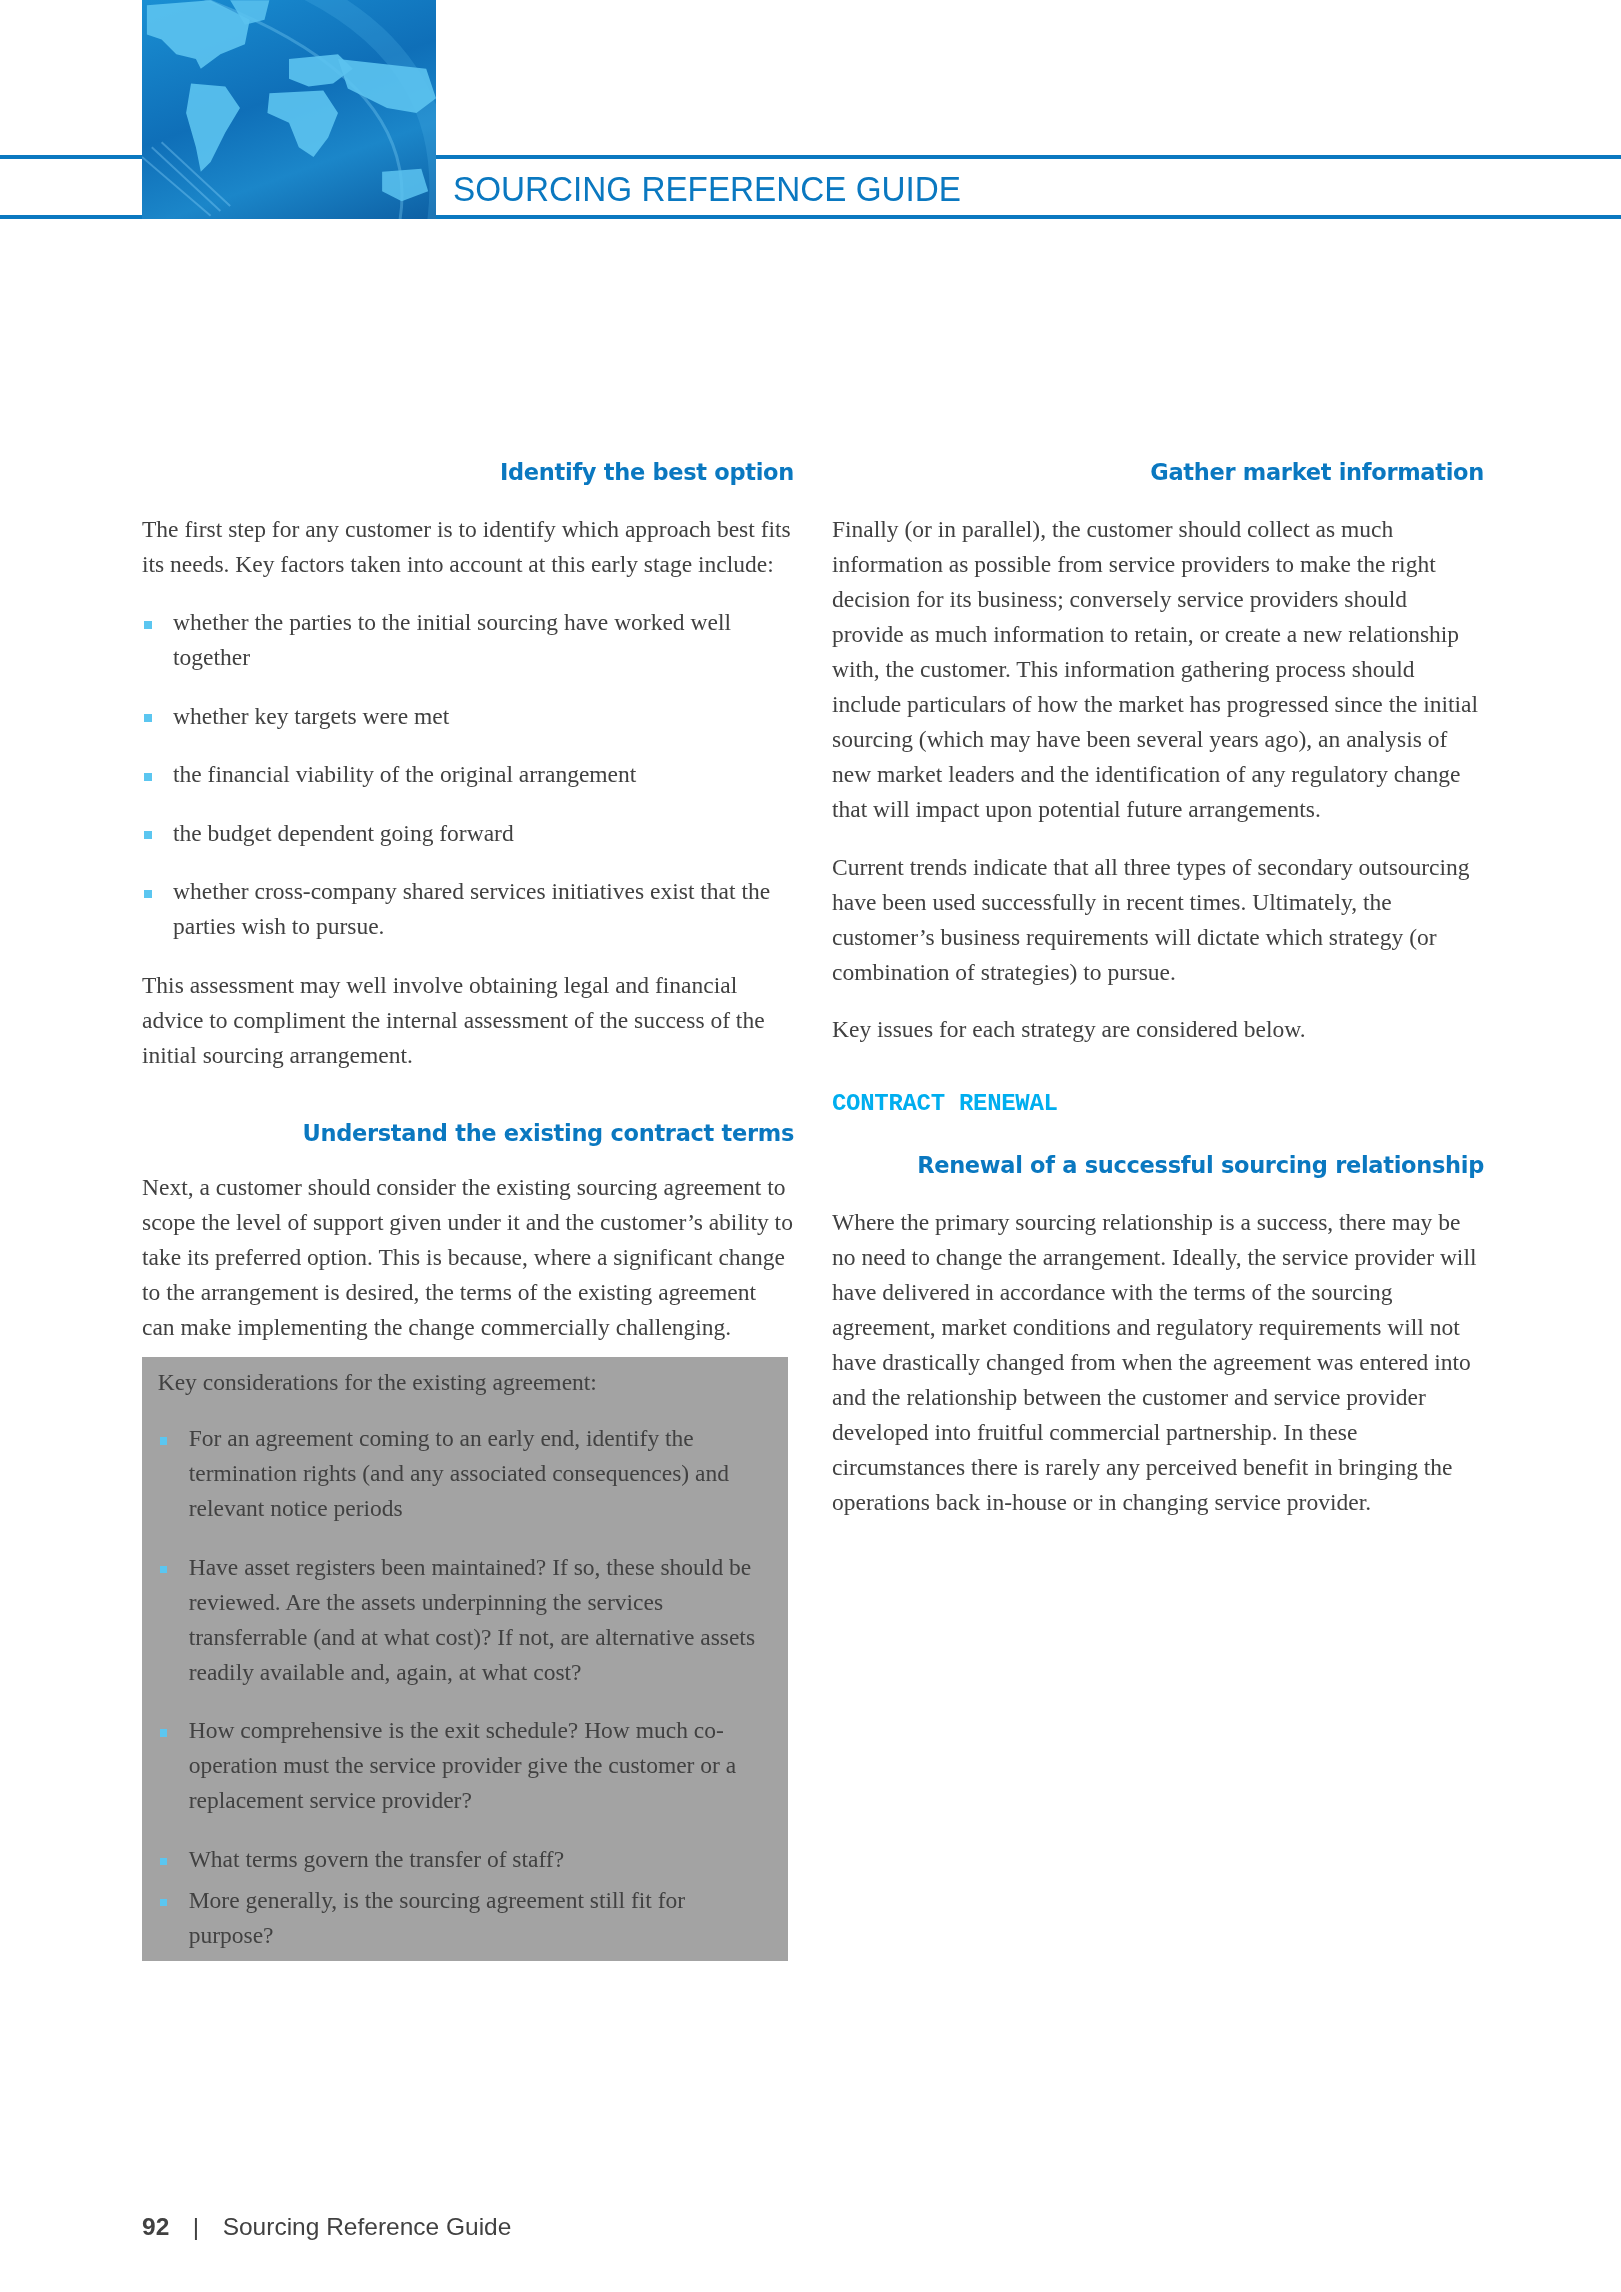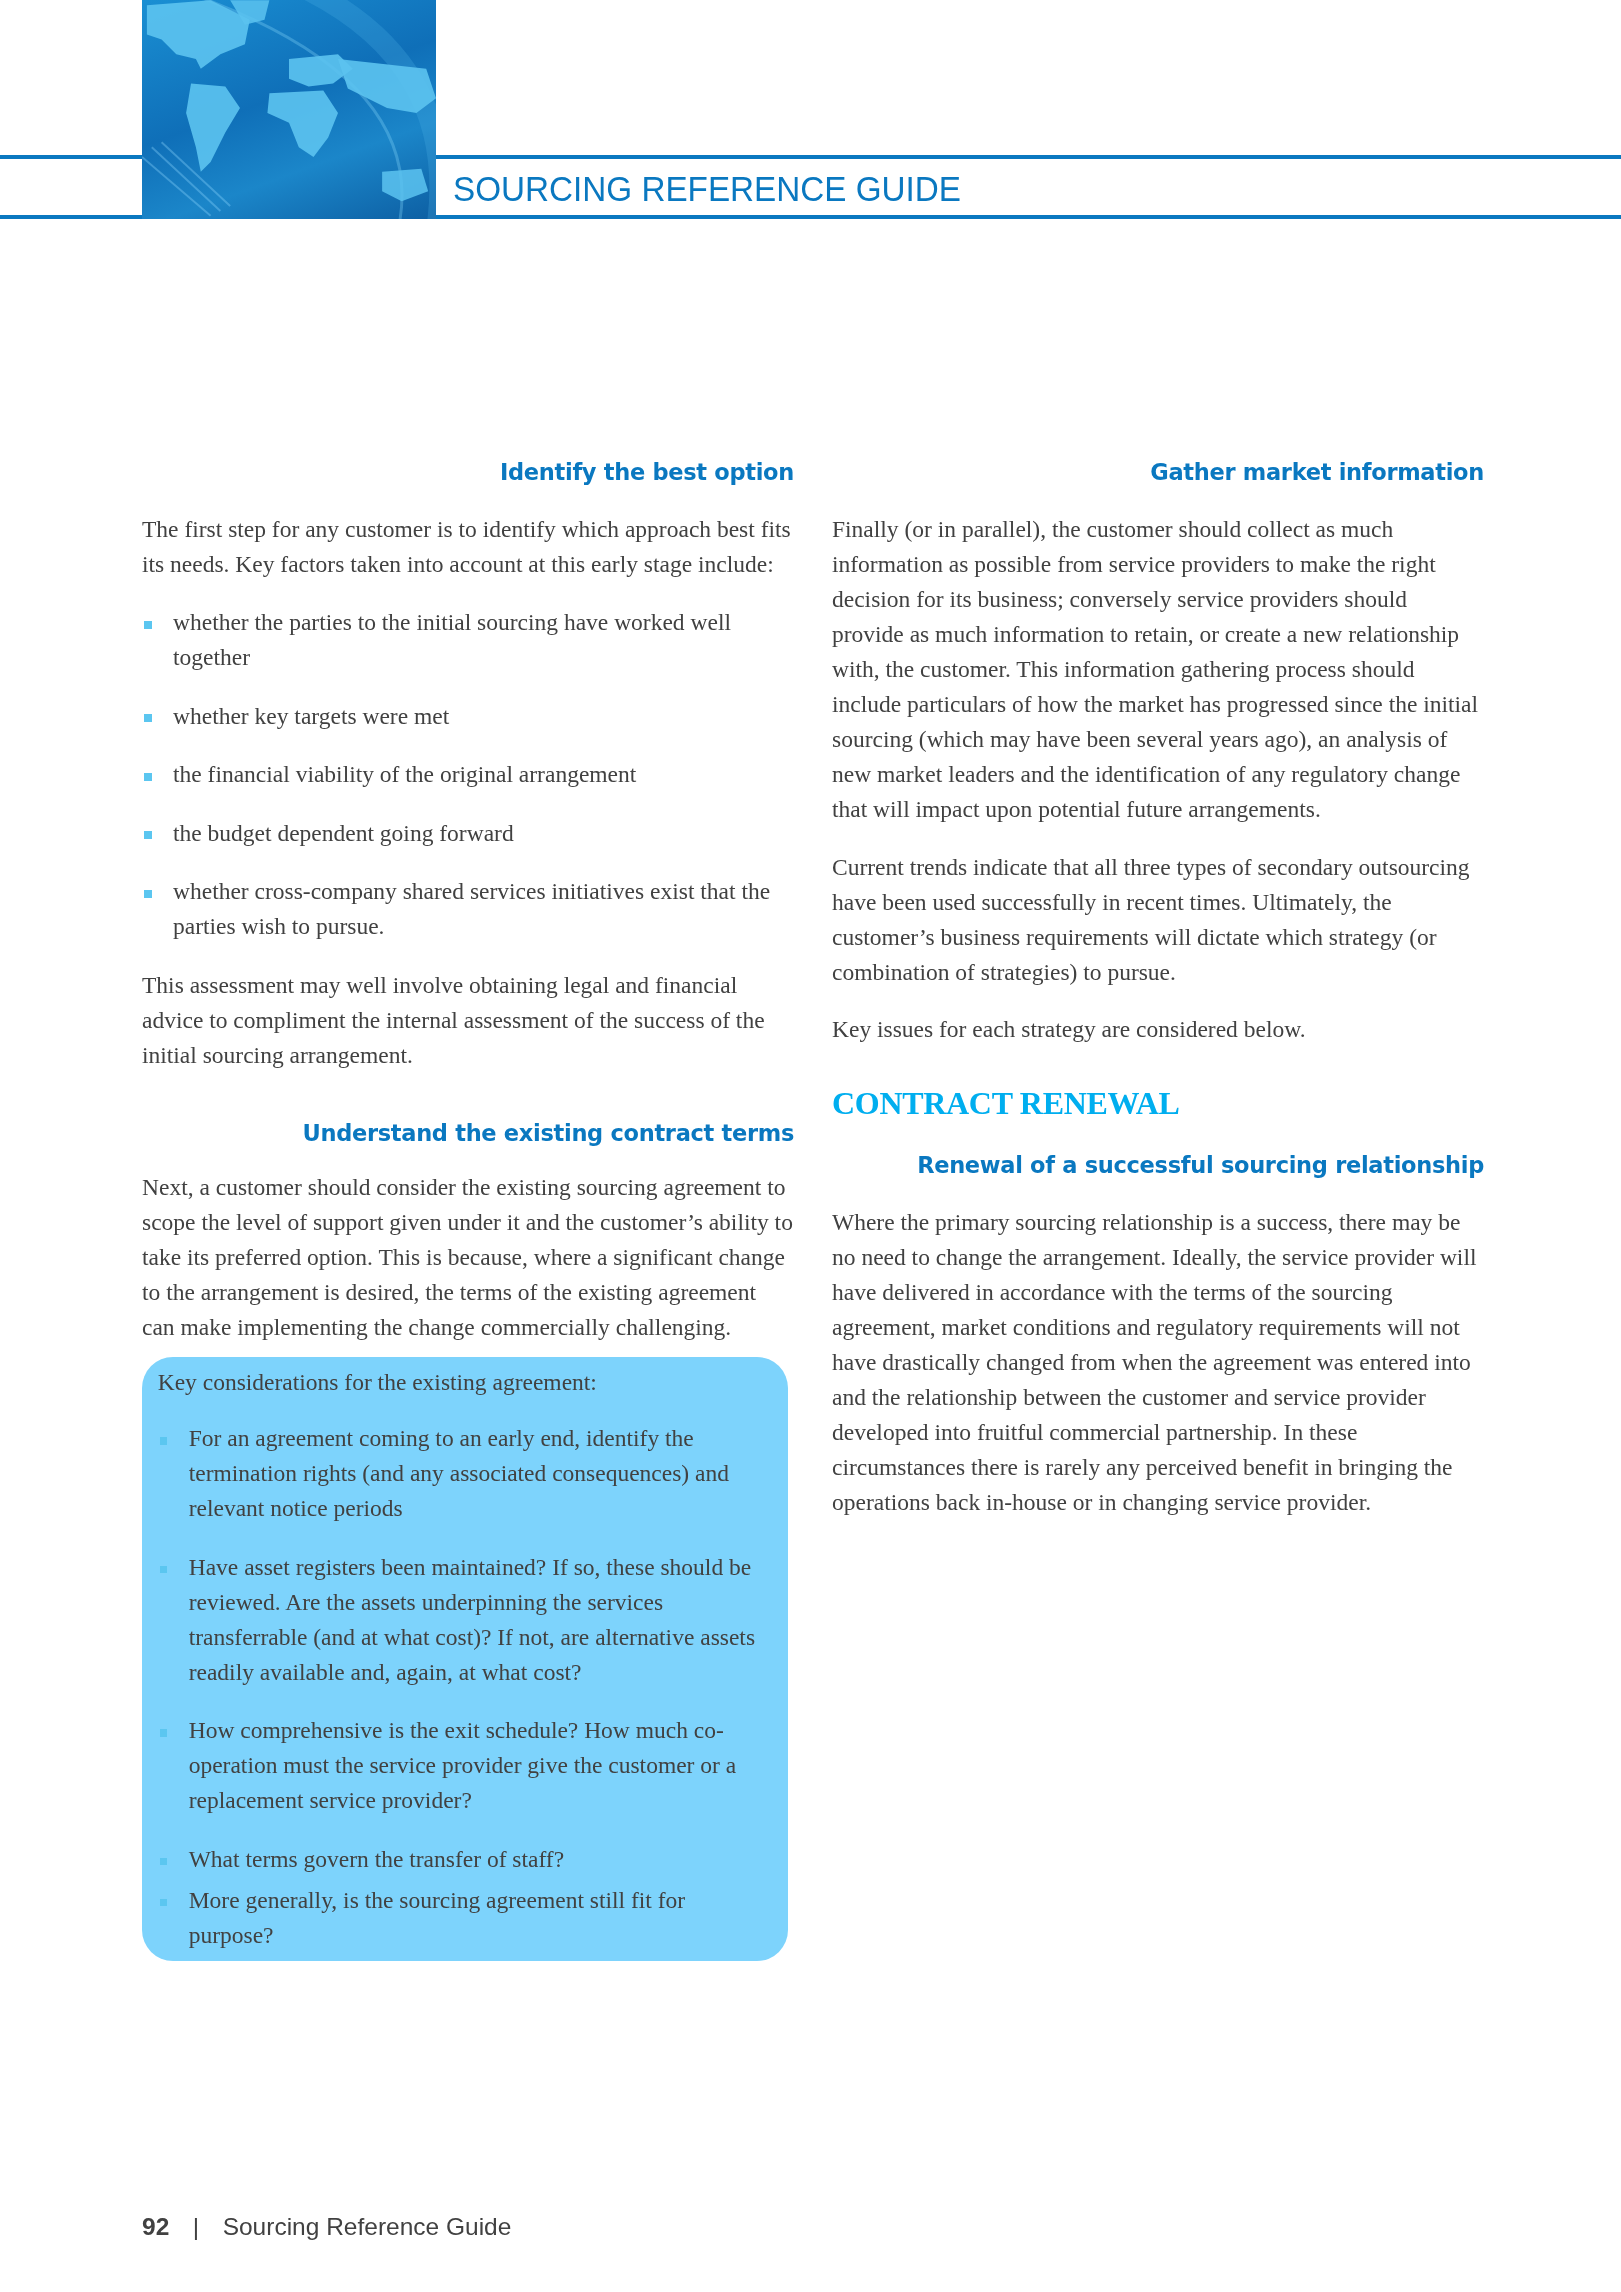--- a/index.html
+++ b/index.html
@@ -16,29 +16,29 @@
   .hdr-title { position: absolute; left: 453px; top: 167px; font-family: "Liberation Sans", "DejaVu Sans", sans-serif;
                font-size: 35px; color: #0a78c0; letter-spacing: 0px; line-height: 43px; transform: scaleX(0.95); transform-origin: left; }
 
   
   .col { position: absolute; top: 455px; }
   .col.left { left: 142px; width: 652px; }
   .col.right { left: 832px; width: 652px; }
 
   .h3 { font-family: "DejaVu Sans", "Liberation Sans", sans-serif; font-weight: bold; color: #0a78c0;
         font-size: 22.5px; line-height: 35px; margin: 0; letter-spacing: -0.3px; text-align: right; }
-  .h2 { font-family: Liberation Serif, serif; font-weight: bold; color: #00aeef;
-        font-size: 32px; line-height: 39px; margin: 0; letter-spacing: -0.3px; }
+  .h2 { font-family: Liberation Mono, monospace; font-weight: bold; color: #00aeef;
+        font-size: 24px; line-height: 39px; margin: 0; letter-spacing: -0.3px; }
   p.body { font-size: 23.5px; line-height: 35px; margin: 0; color: #414141; }
 
   ul.bul { list-style: none; margin: 0; padding: 0; }
   ul.bul li { position: relative; padding-left: 31px; font-size: 23.5px; line-height: 35px; color: #414141; }
   ul.bul li .sq { position: absolute; left: 2px; top: 15.7px; width: 7.8px; height: 7.8px; background: #5bc6f0; }
 
-  .callout { background: #7dd3fc; padding: 7.8px 15.7px 3.9px 15.7px; width: 615px; box-sizing: content-box; border-radius: 31px; }
+  .callout { background: #a3a3a3; padding: 7.8px 15.7px 3.9px 15.7px; width: 615px; box-sizing: content-box; }
   .callout p.body { color: #414141; }
   .callout ul.bul li { padding-left: 31px; }
 
   
   .footer { position: absolute; left: 142px; top: 2212px; font-family: "Liberation Sans", "DejaVu Sans", sans-serif;
             font-size: 24.5px; color: #414141; line-height: 29px; white-space: nowrap; }
   .footer .pg { font-weight: bold; }
   .footer .sep { display: inline-block; margin: 0 23.5px 0 23.5px; color: #414141; }
 </style>
 </head>

